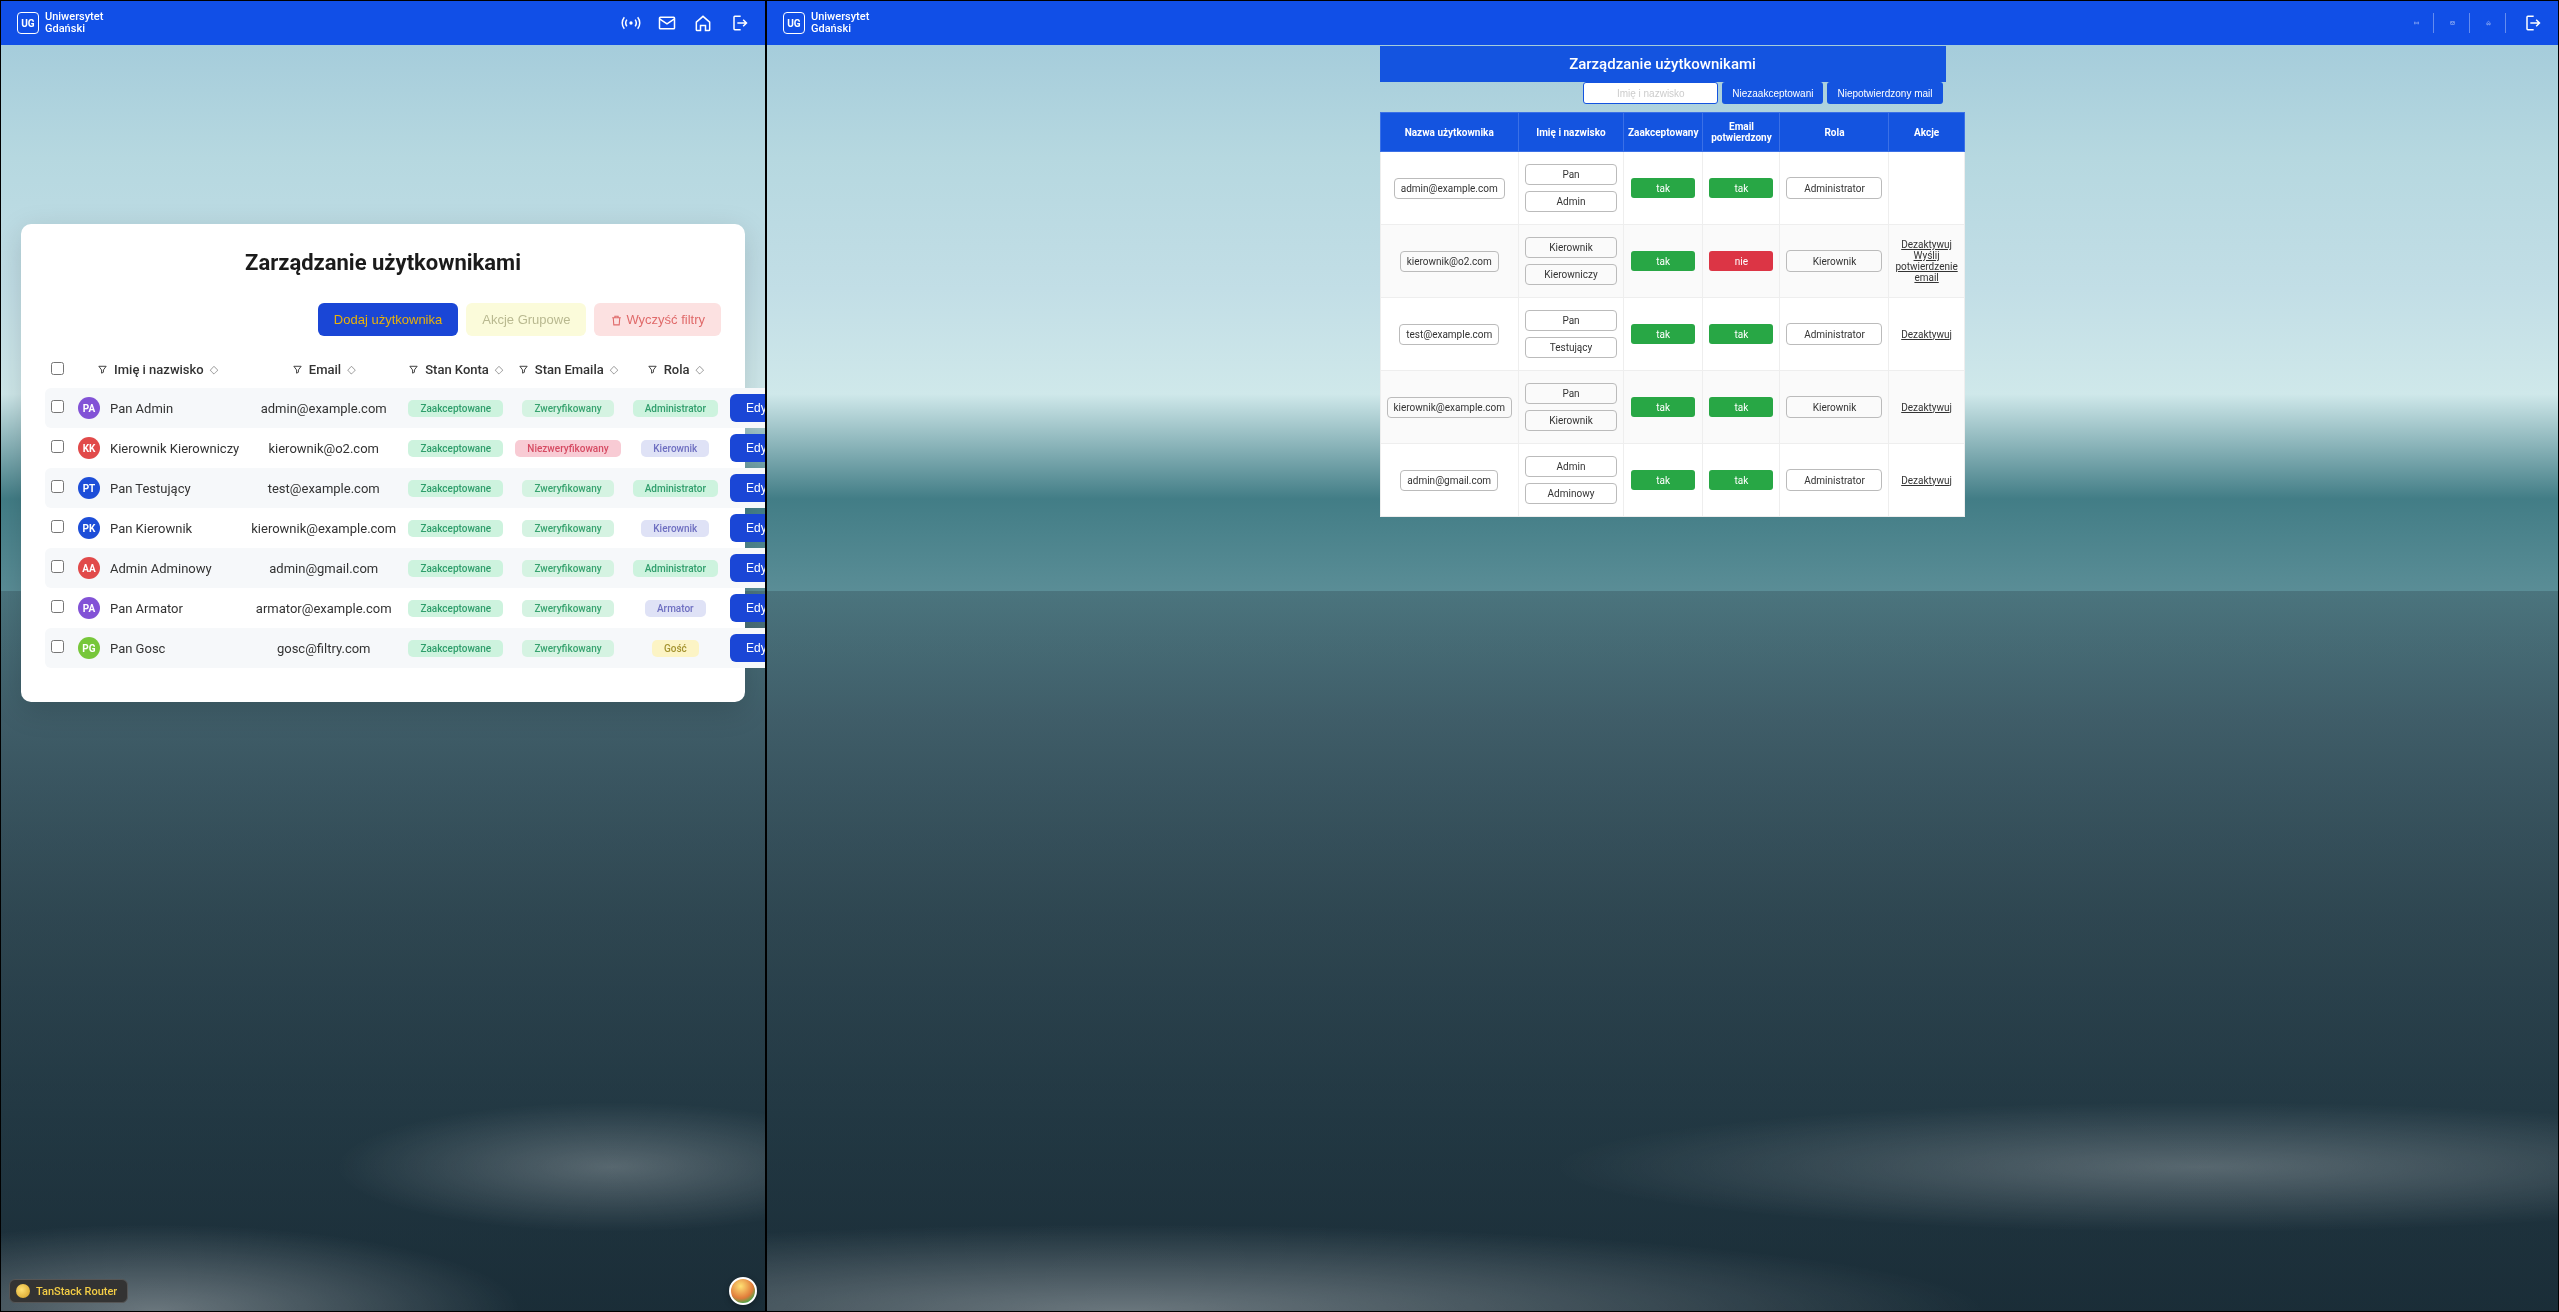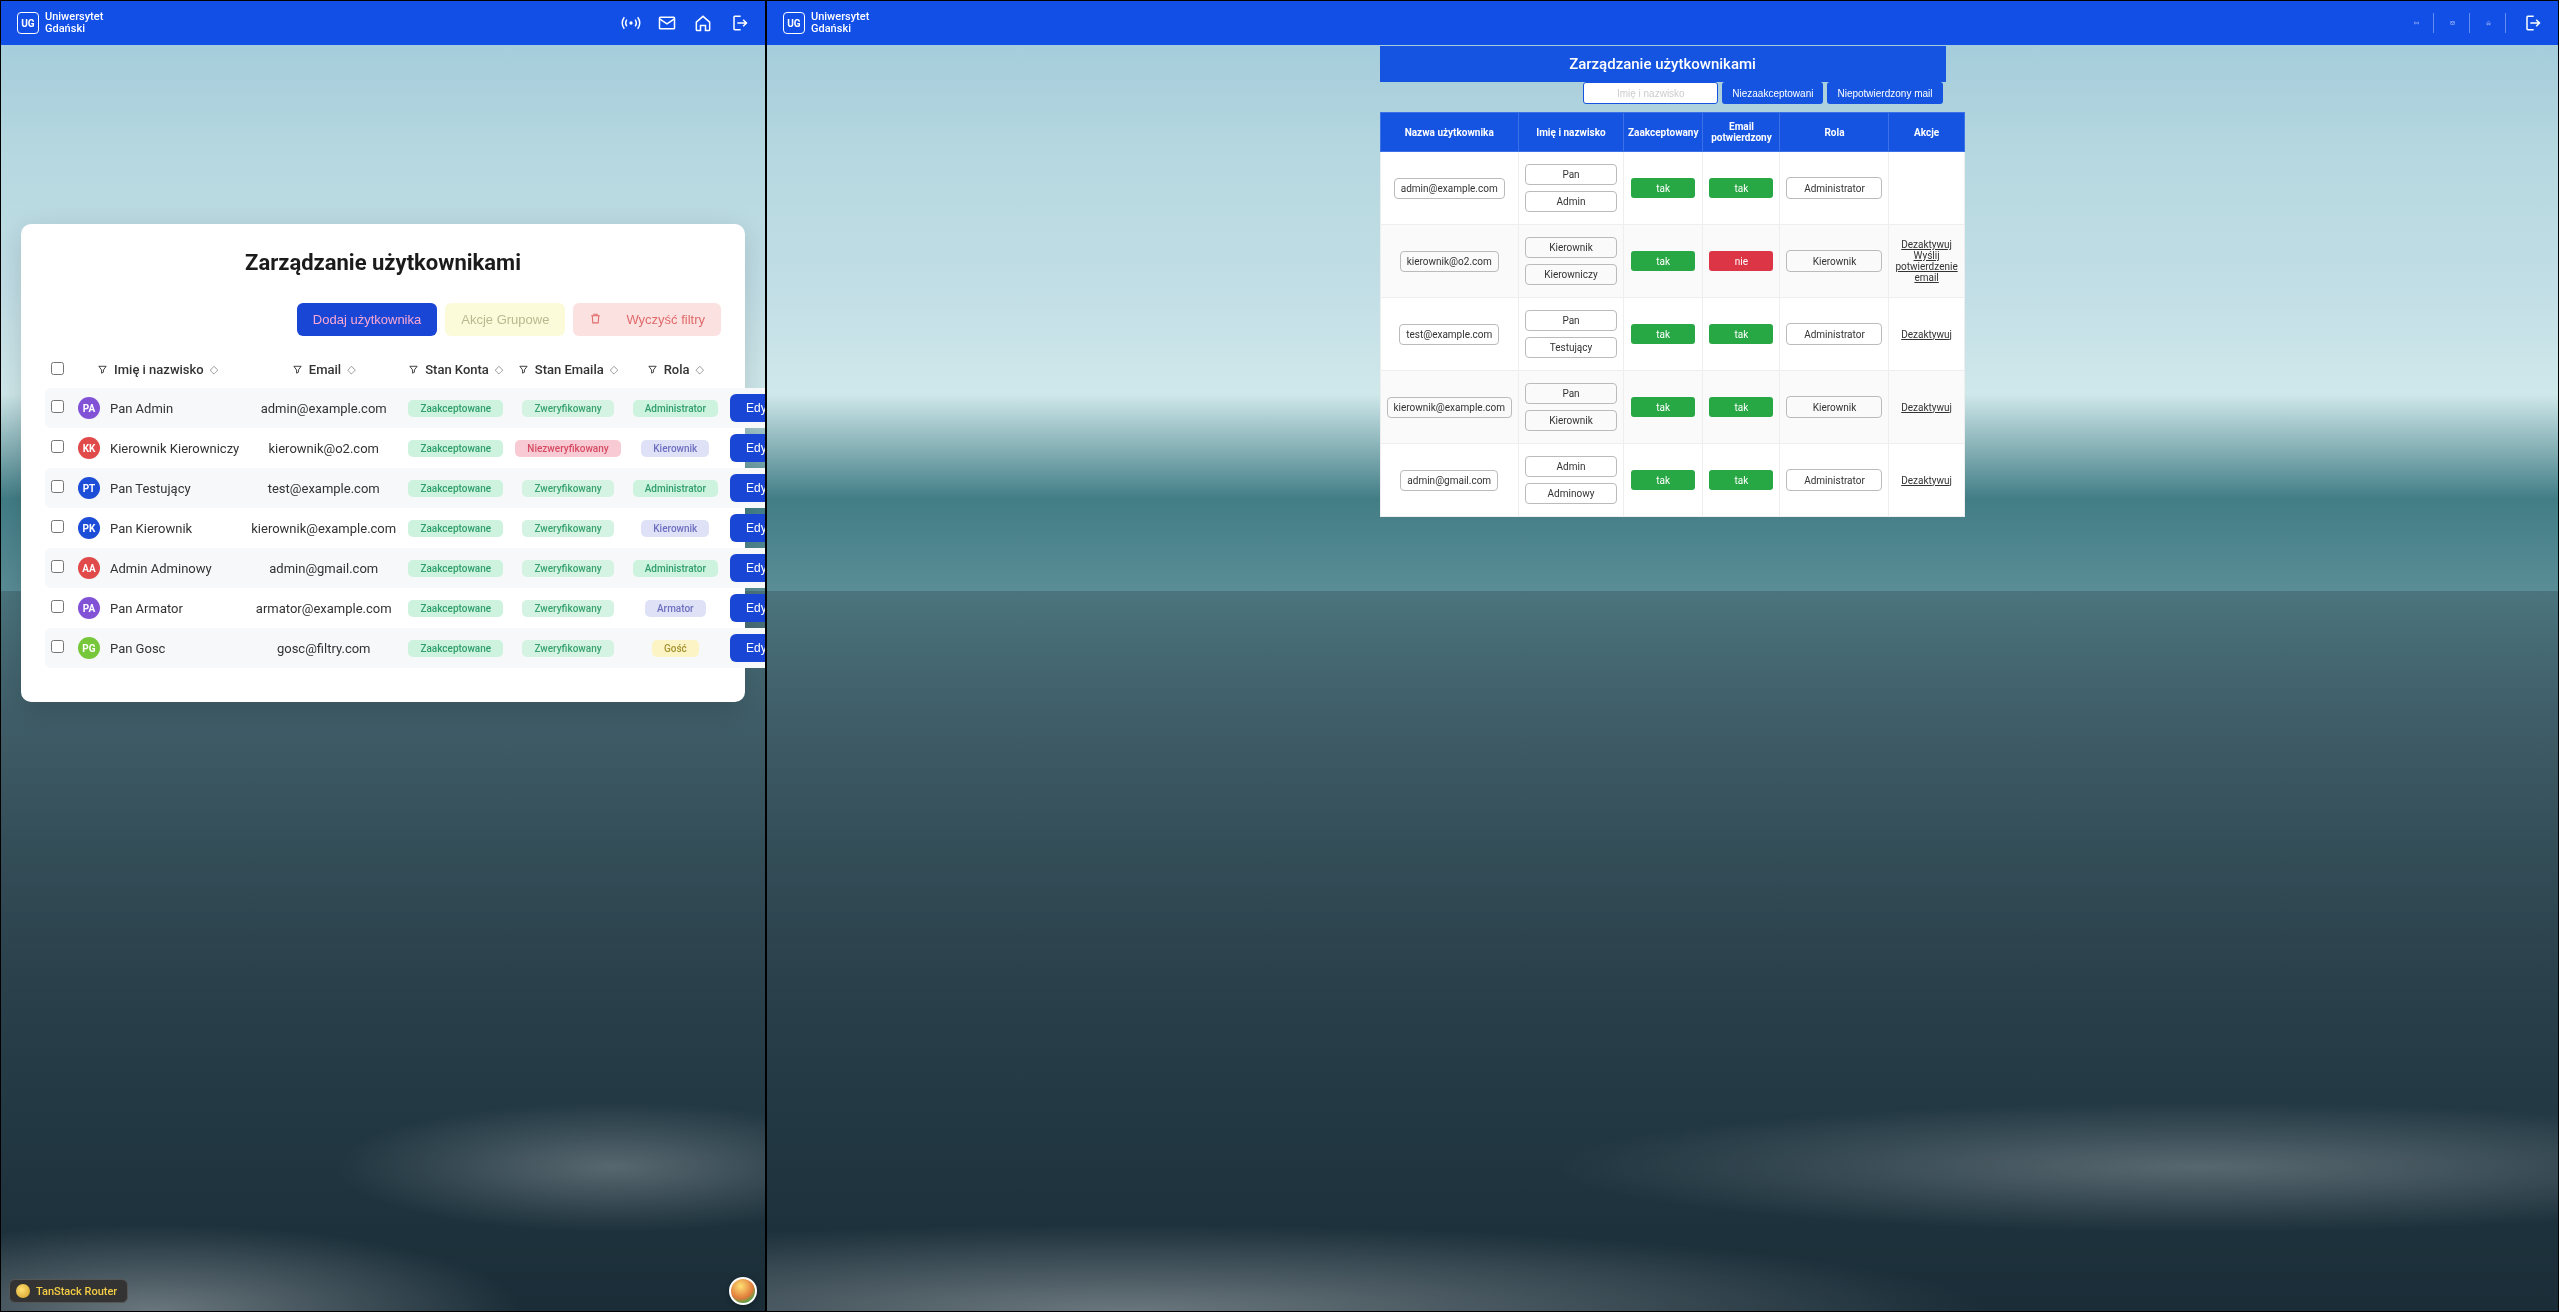--- a/index.html
+++ b/index.html
@@ -82,23 +82,23 @@
     z-index: 3;
   }
   .left-card h1 {
     text-align: center; font-size: 22px; font-weight: 700; color: #1b1b1b;
     margin-bottom: 28px;
   }
   .left-actions {
     display:flex; justify-content:flex-end; gap: 8px; margin-bottom: 16px;
   }
   .btn { border: none; border-radius: 6px; font-size: 13px; padding: 9px 16px; cursor: pointer; }
-  .btn-primary { background: #1a46d6; color: #f9a8d4; }
+  .btn-primary { background: #1a46d6; color: #eab308; }
   .btn-muted   { background: #fbfbda; color: #b9b990; cursor: default; }
-  .btn-danger  { background: #fce1e1; color: #e06a6a; display:flex; gap:24px; align-items:flex-start; }
+  .btn-danger  { background: #fce1e1; color: #e06a6a; display:flex; gap:3px; align-items:flex-end; }
   .btn-danger svg { width:13px; height:13px; stroke:#e06a6a; fill:none; stroke-width:2; }
 
   .ltable { width: 100%; border-collapse: collapse; }
   .ltable thead th {
     font-size: 13px; font-weight: 500; color: #333;
     padding: 10px 6px; text-align: center;
     white-space: nowrap;
   }
   .ltable thead th .col-inner { display:inline-flex; gap:6px; align-items:center; }
   .col-inner svg { width:11px; height:11px; stroke:#333; fill:none; stroke-width:2; }

